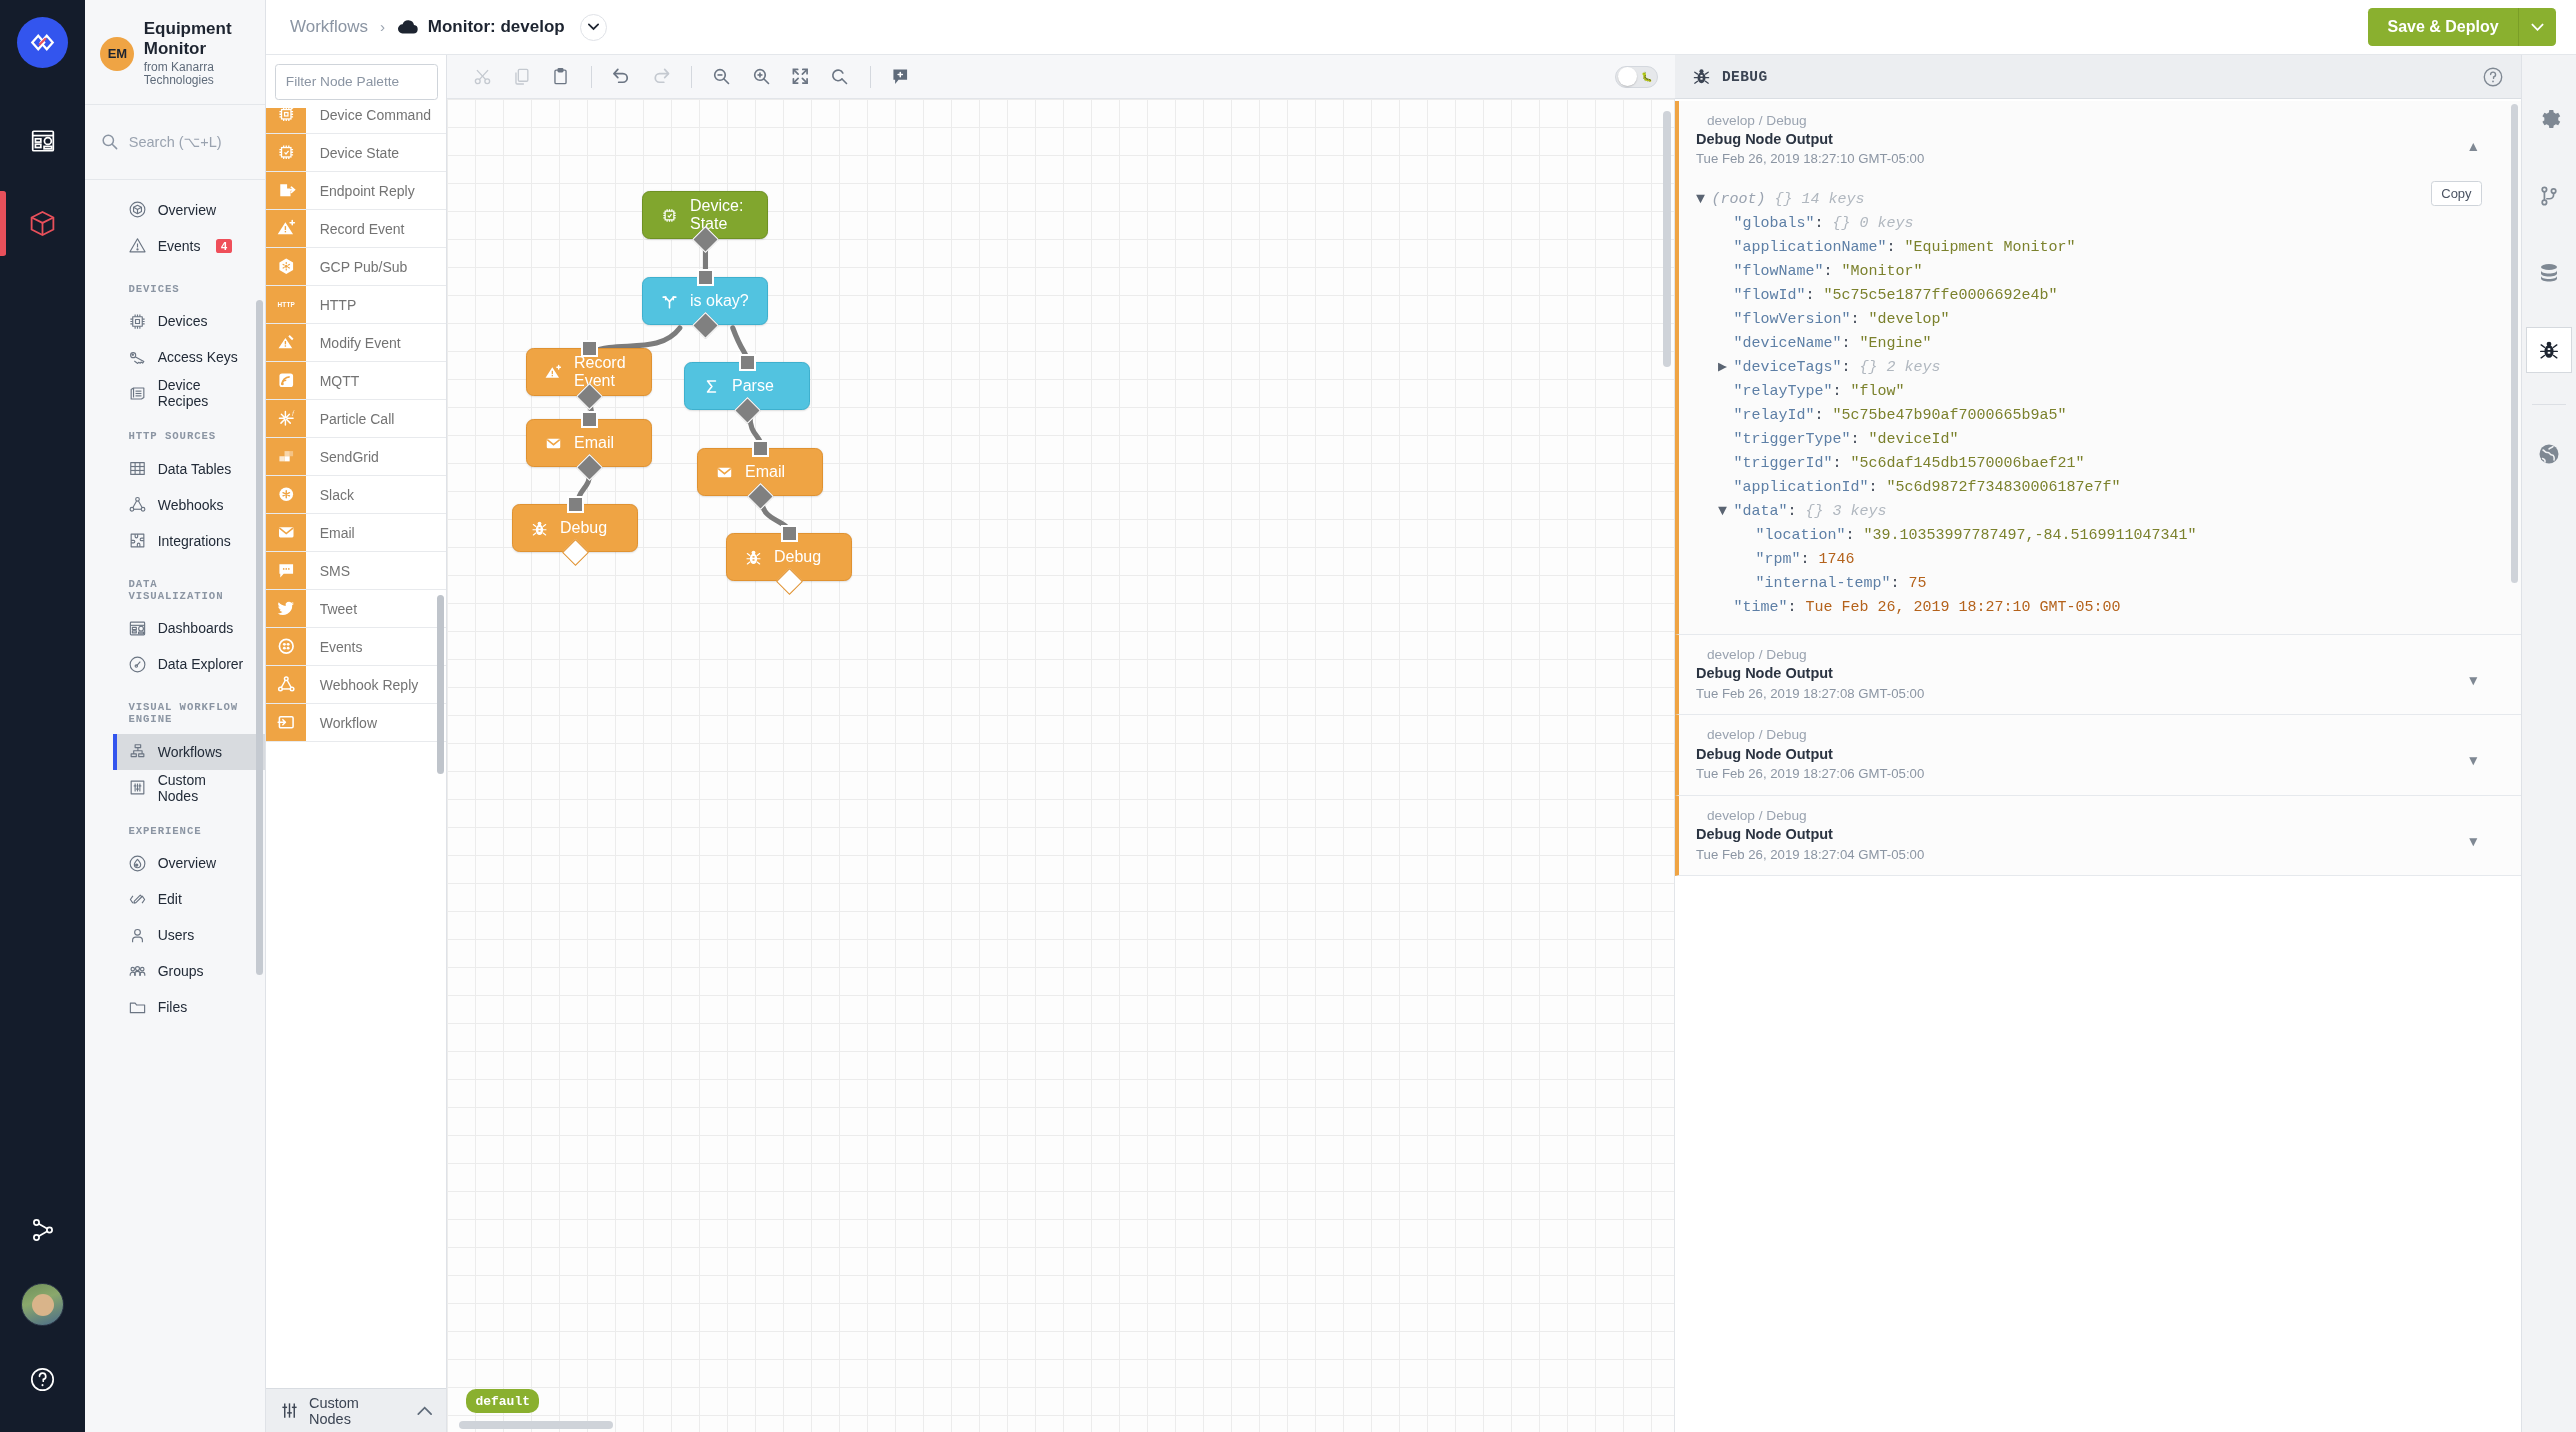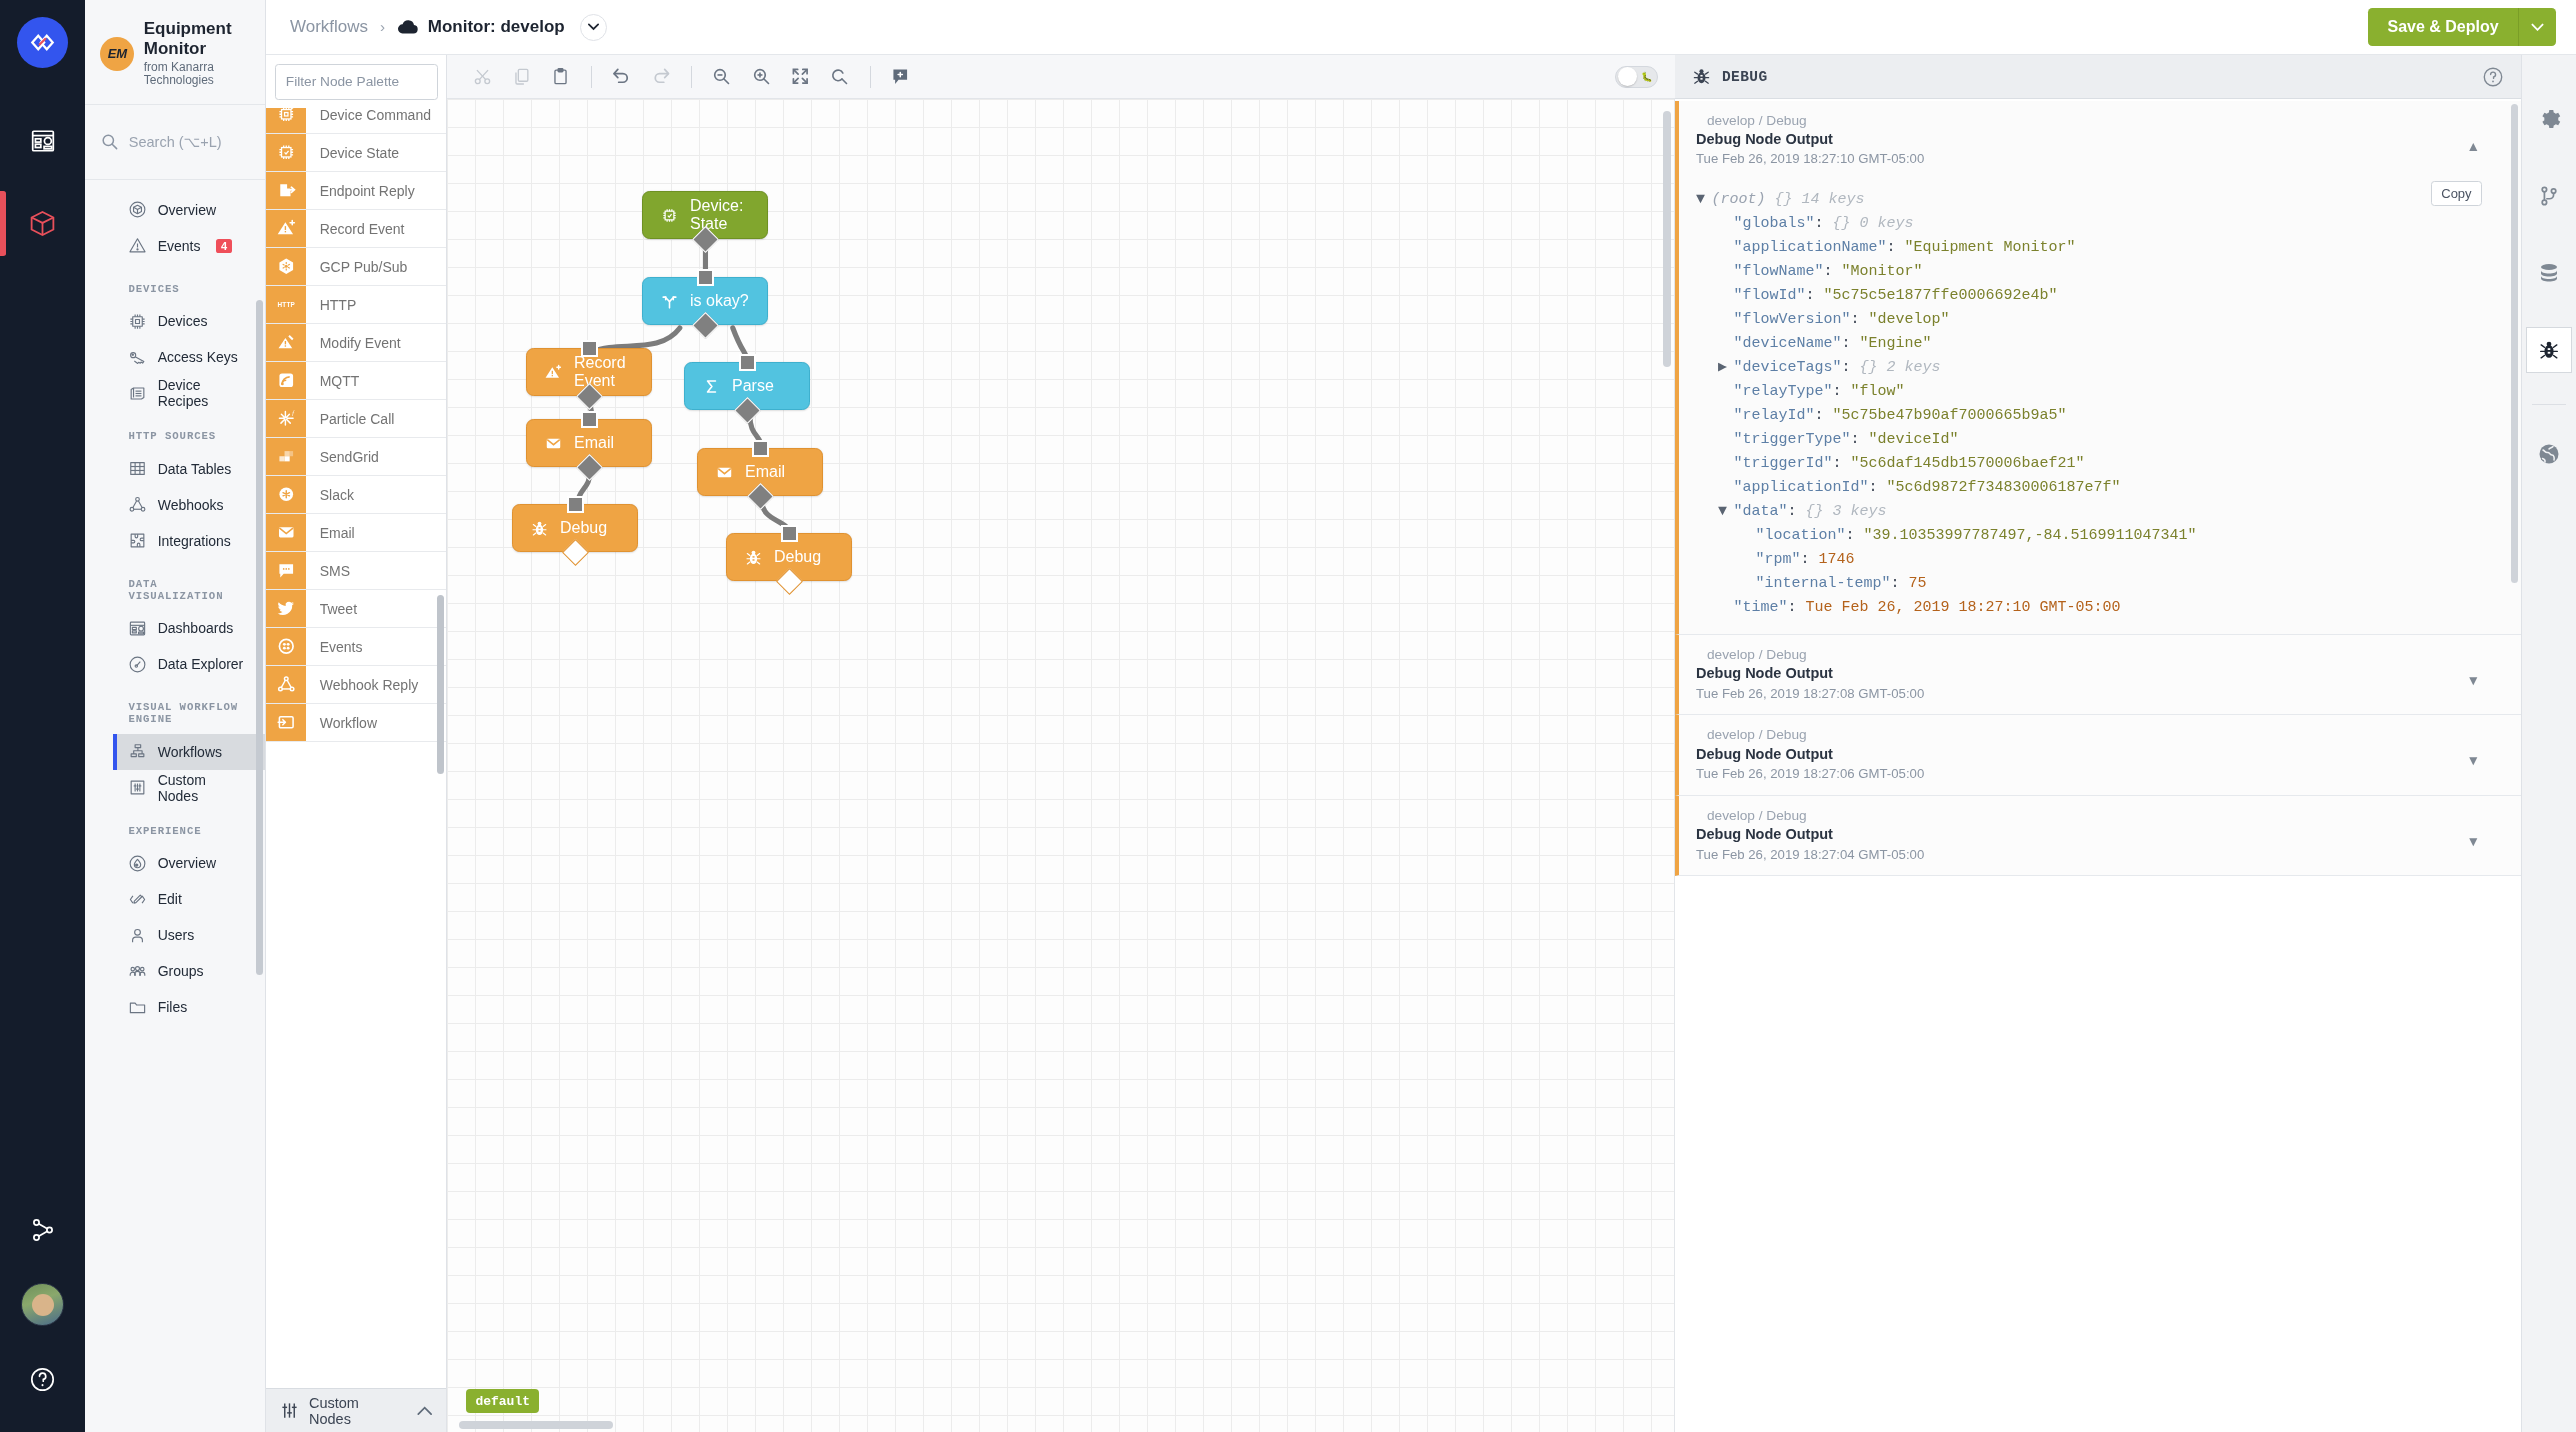--- a/index.html
+++ b/index.html
@@ -48,21 +48,21 @@
     border-right: 0.9px solid #dfe2e7; display: flex; flex-direction: column;
     position: relative;
   }
   .sb-app {
     padding: 19px 15.4px 15.4px 15.4px; display: flex; align-items: center; gap: 9.4px;
     border-bottom: 0.9px solid #e4e7eb; min-height: 104px;
   }
   .sb-badge {
     width: 34px; height: 34px; border-radius: 50%; background: #efa444;
     color: #1d2430; font-size: 13px; font-weight: 700;
-    display: flex; align-items: center; justify-content: center; flex: 0 0 34px; font-style: italic;
+    display: flex; align-items: center; justify-content: center; flex: 0 0 34px;
   }
   .sb-app-title { font-size: 17px; font-weight: 700; color: #1d2430; line-height: 1.15; }
   .sb-app-sub { font-size: 12px; color: #5f6b7a; margin-top: 2.6px; line-height: 1.15; }
 
   .sb-search {
     height: 75px; display: flex; align-items: center; gap: 9.4px;
     padding: 0 15.4px; border-bottom: 0.9px solid #e4e7eb; color: #8b95a3;
   }
   .sb-search input {
     border: none; background: transparent; outline: none;
@@ -208,21 +208,21 @@
     position: absolute; right: 3.4px; top: 12px; width: 7.7px; height: 256px;
     background: #cfd3d9; border-radius: 4.3px;
   }
   .canvas-scroll-h {
     position: absolute; left: 12px; bottom: 3.4px; height: 7.7px; width: 154px;
     background: #cfd3d9; border-radius: 4.3px;
   }
   .default-badge {
     position: absolute; left: 19px; bottom: 19px;
     background: #8ab02f; color: #fff; font-family: "Liberation Mono", monospace;
-    font-size: 13px; font-weight: 700; padding: 4.3px 9.4px; border-radius: 4px;
+    font-size: 13px; font-weight: 700; padding: 4.3px 9.4px; border-radius: 10px;
   }
 
   
   .debug {
     width: 846px; flex: 0 0 846px; display: flex; flex-direction: column;
     background: #fff; min-width: 0;
   }
   .debug-hd {
     height: 44px; flex: 0 0 44px; background: #eceef1; border-bottom: 0.9px solid #dadee3;
     display: flex; align-items: center; padding: 0 17px; gap: 11px;

